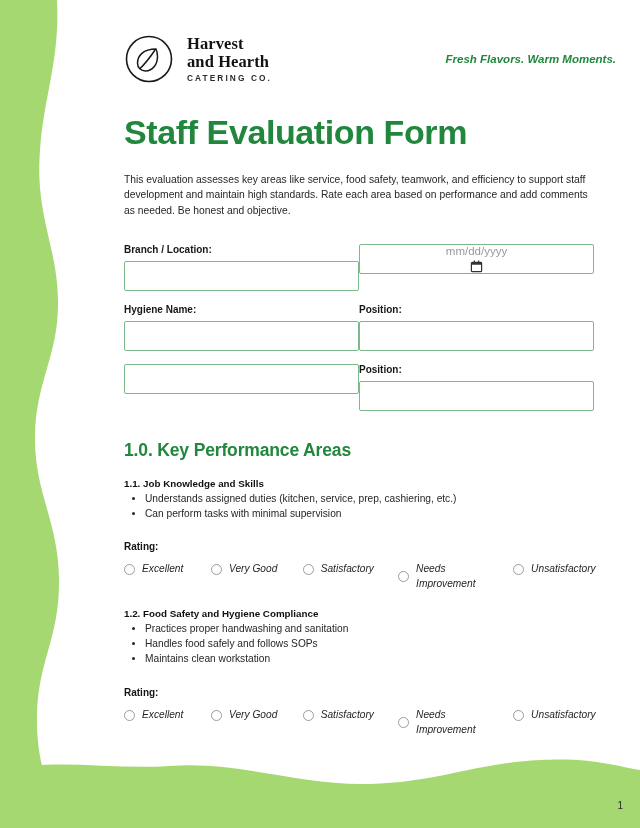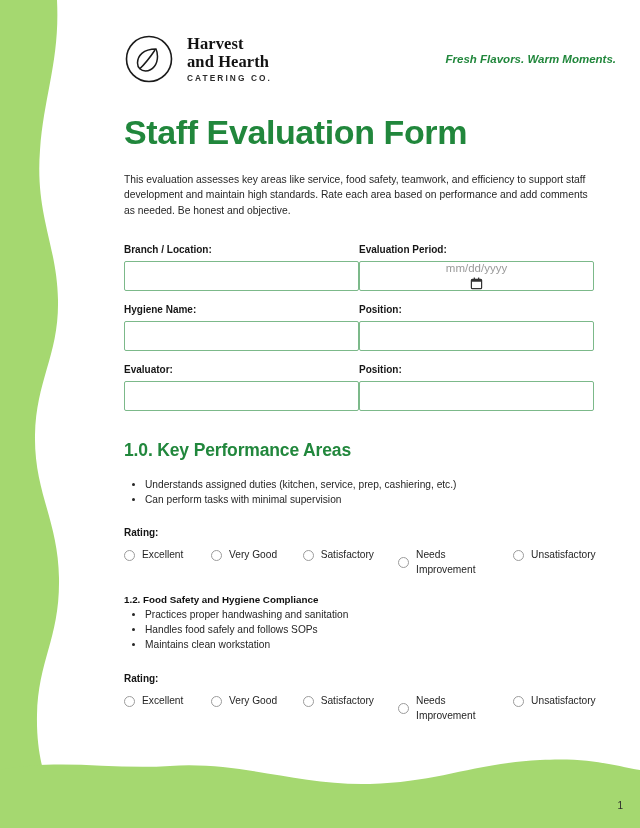--- a/index.html
+++ b/index.html
@@ -185,20 +185,21 @@
   }
   .rating-option {
     display: flex;
     align-items: center;
     gap: 7px;
     font-size: 10.2px;
     color: #252525;
   }
   .rating-option .opt-text {
     line-height: 1.42;
+    font-style: italic;
   }
   .radio {
     width: 11px;
     height: 11px;
     flex: 0 0 11px;
     border: 1px solid #9c9c9c;
     border-radius: 50%;
     background: #fff;
     box-sizing: border-box;
   }
@@ -254,21 +255,20 @@
     <p class="intro">This evaluation assesses key areas like service, food safety, teamwork, and efficiency to support staff development and maintain high standards. Rate each area based on performance and add comments as needed. Be honest and objective.</p>
 
     <div class="form">
 
       <div class="form-row">
         <div class="field">
           <label class="field-label">Branch / Location:</label>
           <input class="field-input" type="text" value="" style="">
         </div>
         <div class="field">
-          <label class="field-label">Evaluation Period:</label>
           <div class="field-input date">
             <span class="date-placeholder">mm/dd/yyyy</span>
             <svg class="cal-icon" viewBox="0 0 14 14" width="13" height="13">
               <rect x="1.5" y="2.5" width="11" height="10" rx="1" fill="none" stroke="#333" stroke-width="1.3"></rect>
               <rect x="1.5" y="2.5" width="11" height="2.6" fill="#333"></rect>
               <rect x="4" y="0.6" width="1.4" height="3" fill="#333"></rect>
               <rect x="8.6" y="0.6" width="1.4" height="3" fill="#333"></rect>
             </svg>
           </div>
         </div>
@@ -280,34 +280,34 @@
           <input class="field-input" type="text" value="" style="">
         </div>
         <div class="field">
           <label class="field-label">Position:</label>
           <input class="field-input" type="text" value="" style="">
         </div>
       </div>
 
       <div class="form-row">
         <div class="field">
-          <label class="field-label">Evaluator:</label>
           <input class="field-input" type="text" value="" style="">
         </div>
         <div class="field">
           <label class="field-label">Position:</label>
           <input class="field-input" type="text" value="" style="">
         </div>
       </div>
 
     </div>
 
     <h2 class="section-title">1.0. Key Performance Areas</h2>
 
     <div class="subsection">
+      <div class="subsection-title">1.1. Job Knowledge and Skills</div>
       <ul class="bullets">
         <li>Understands assigned duties (kitchen, service, prep, cashiering, etc.)</li>
         <li>Can perform tasks with minimal supervision</li>
       </ul>
       <div class="rating-label">Rating:</div>
       <div class="rating-options">
         <label class="rating-option o1">
           <span class="radio"></span>
           <span class="opt-text">Excellent</span>
         </label>

